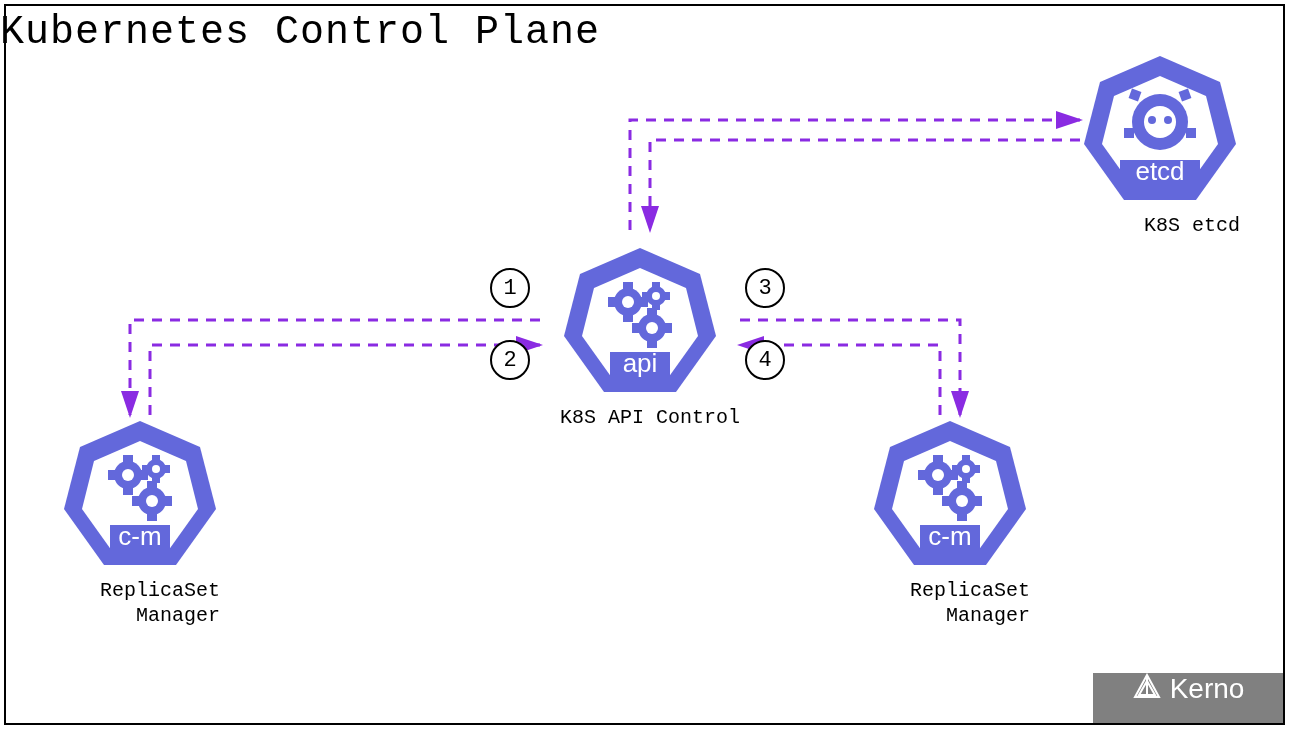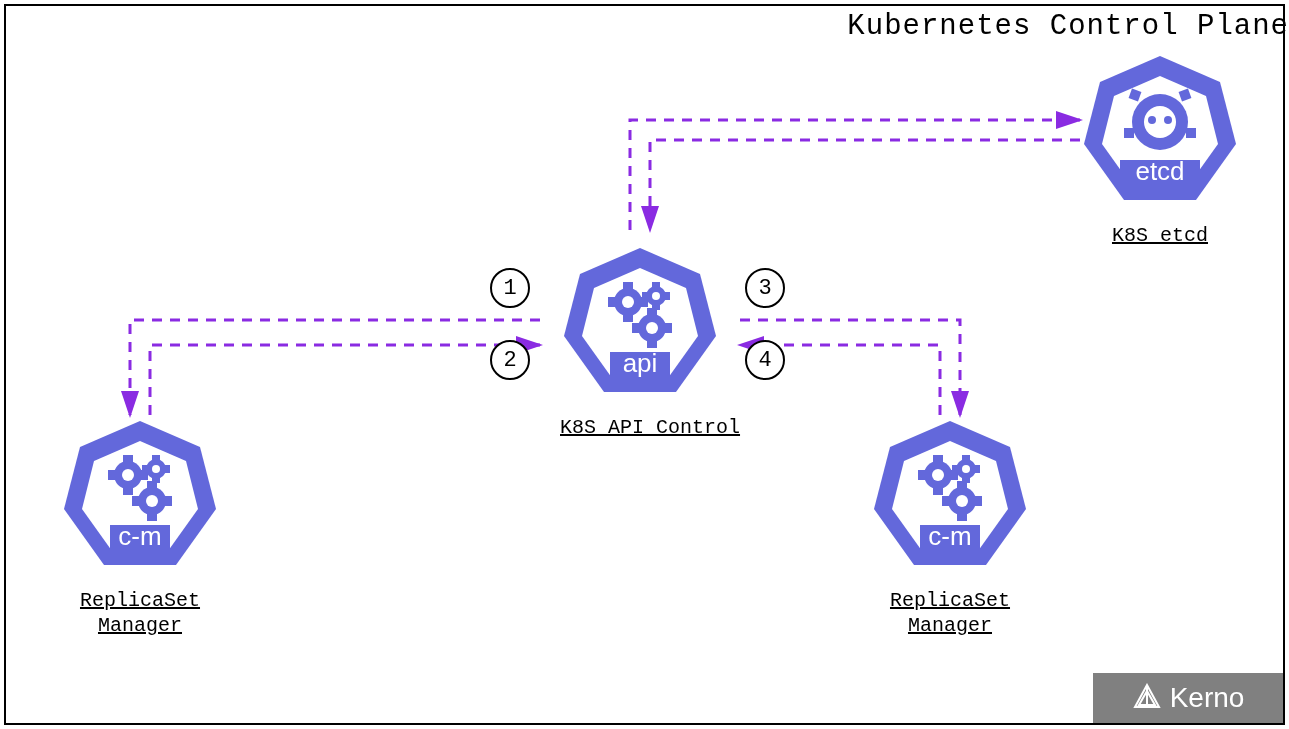--- a/index.html
+++ b/index.html
@@ -18,36 +18,34 @@
     left: 4px;
     right: 4px;
     bottom: 4px;
     border: 2px solid #000;
   }
   .title {
     position: absolute;
     top: 10px;
     left: 0;
     right: 0;
+    text-align: left;
+    font-size: 40px;
+    font-family: 'Courier New', monospace;
+    letter-spacing: 1px;
+  }
+  .node {
+    position: absolute;
     text-align: right;
-    font-size: 29px;
-    font-family: 'Courier New', monospace;
-    letter-spacing: 1px;
-    padding-left: 22px;
-  }
-  .node {
-    position: absolute;
-    text-align: center;
   }
   .node-label {
     font-family: 'Courier New', monospace;
     font-size: 20px;
-    margin-top: 13px;
+    margin-top: 3px;
     line-height: 1.25;
-    text-decoration: underline;
   }
   .badge {
     position: absolute;
     width: 40px;
     height: 40px;
     border: 2px solid #000;
     border-radius: 50%;
     background: #fff;
     display: flex;
     align-items: center;
@@ -69,21 +67,20 @@
   }
   .kerno {
     position: absolute;
     right: 6px;
     bottom: 6px;
     width: 190px;
     height: 50px;
     background: #808080;
     color: #fff;
     display: flex;
-    align-items: center;
     justify-content: center;
     gap: 8px;
     font-family: Arial, Helvetica, sans-serif;
     font-size: 28px;
   }
   .arrows {
     position: absolute;
     top: 0; left: 0;
     width: 1289px;
     height: 729px;

